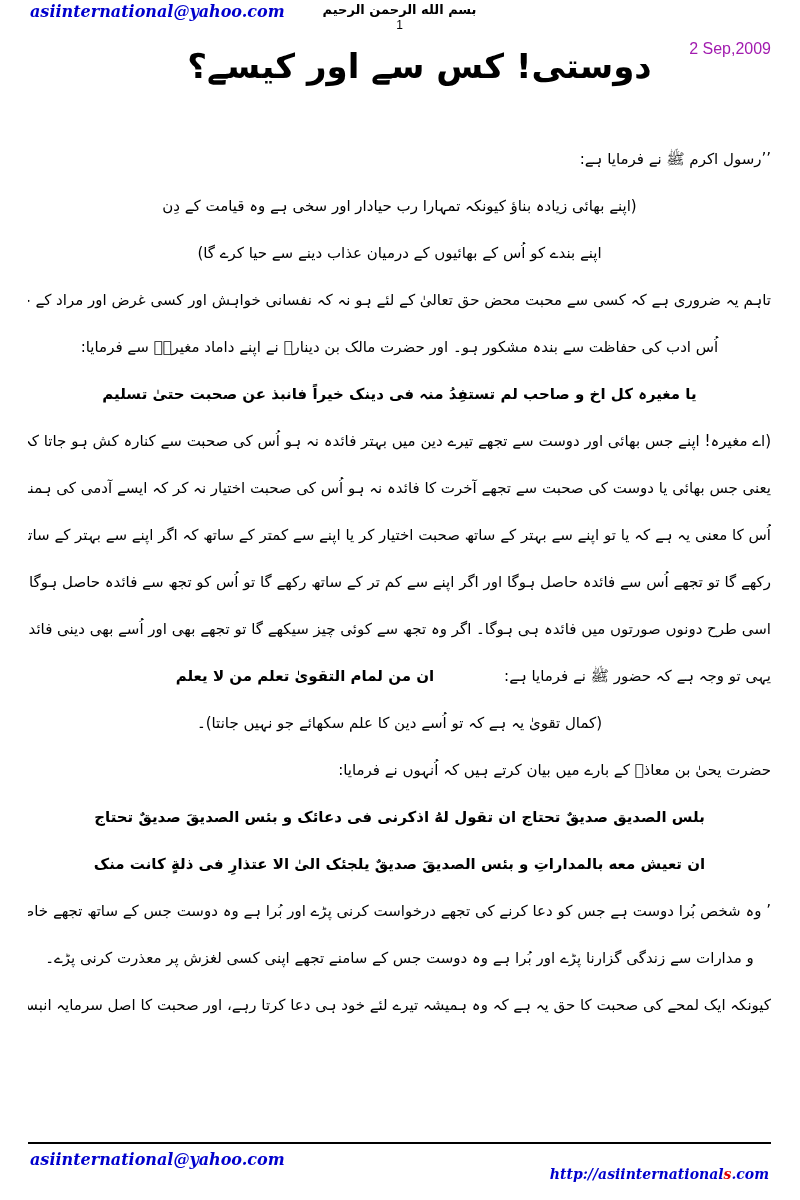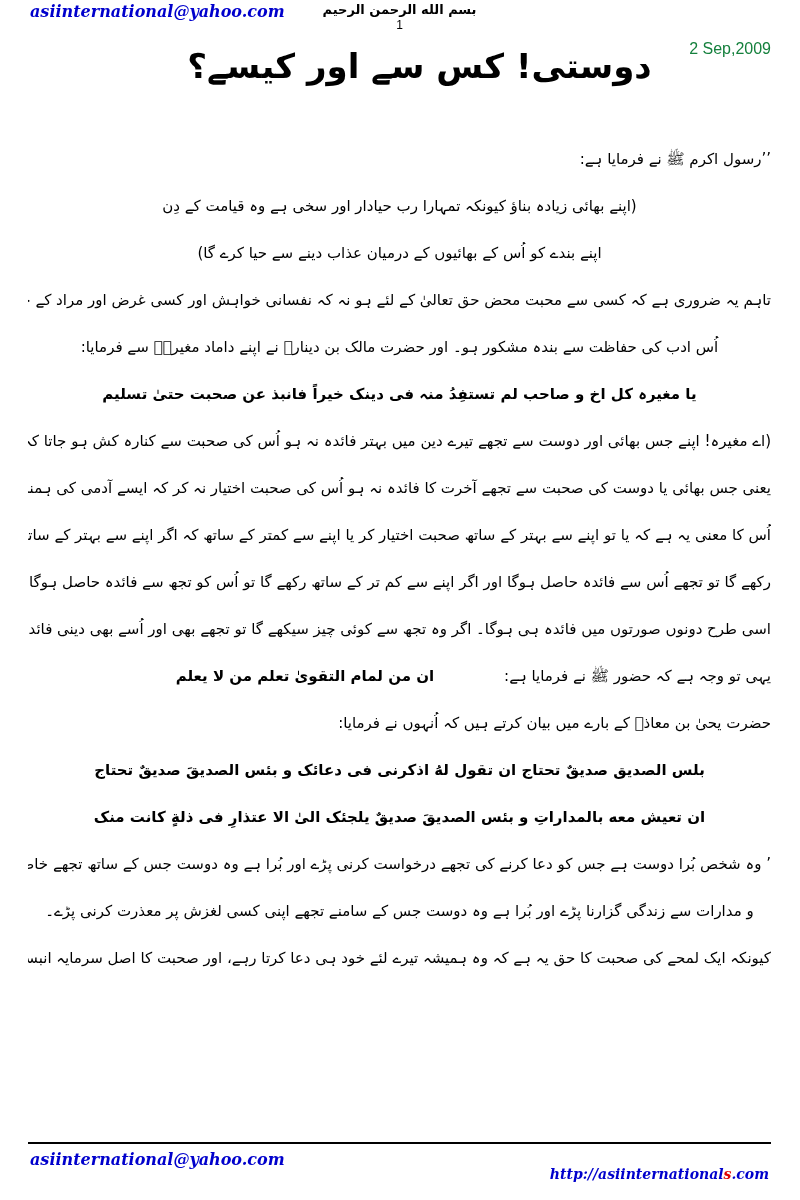--- a/index.html
+++ b/index.html
@@ -19,21 +19,21 @@
   .bismillah{
     position:absolute;left:0;right:0;top:2px;text-align:center;
     font-size:13px;font-weight:bold;direction:rtl;
   }
   .pageno{
     position:absolute;left:0;right:0;top:18px;text-align:center;
     font-size:12px;font-family:"Liberation Sans",sans-serif;
   }
   .hdr-date{
     position:absolute;right:28px;top:40px;
-    font-family:"Liberation Sans",sans-serif;font-size:16px;color:#15803d;
+    font-family:"Liberation Sans",sans-serif;font-size:16px;color:#a21caf;
   }
 
   
   .title{
     position:absolute;left:0;right:0;top:46px;text-align:center;
     direction:rtl;font-size:34px;font-weight:bold;
     font-family:"DejaVu Sans",sans-serif;
     padding-left:40px;
   }
 
@@ -88,20 +88,21 @@
       <div class="bline urdu al-center">اپنے بندے کو اُس کے بھائیوں کے درمیان عذاب دینے سے حیا کرے گا)</div>
       <div class="bline urdu al-justify">تاہم یہ ضروری ہے کہ کسی سے محبت محض حق تعالیٰ کے لئے ہو نہ کہ نفسانی خواہش اور کسی غرض اور مراد کے حصول کے لئے ہوتا کہ</div>
       <div class="bline urdu al-center">اُس ادب کی حفاظت سے بندہ مشکور ہو۔ اور حضرت مالک بن دینارؒ نے اپنے داماد مغیرہؒ سے فرمایا:</div>
       <div class="bline arabic al-center">یا مغیرہ کل اخ و صاحب لم تستفِدُ منہ فی دینک خیراً فانبذ عن صحبت حتیٰ تسلیم</div>
       <div class="bline urdu al-center">(اے مغیرہ! اپنے جس بھائی اور دوست سے تجھے تیرے دین میں بہتر فائدہ نہ ہو اُس کی صحبت سے کنارہ کش ہو جاتا کہ تو سلامت رہے)</div>
       <div class="bline urdu al-justify">یعنی جس بھائی یا دوست کی صحبت سے تجھے آخرت کا فائدہ نہ ہو اُس کی صحبت اختیار نہ کر کہ ایسے آدمی کی ہمنشینی تجھ پر حرام ہے،</div>
       <div class="bline urdu al-justify">اُس کا معنی یہ ہے کہ یا تو اپنے سے بہتر کے ساتھ صحبت اختیار کر یا اپنے سے کمتر کے ساتھ کہ اگر اپنے سے بہتر کے ساتھ صحبت</div>
       <div class="bline urdu al-center">رکھے گا تو تجھے اُس سے فائدہ حاصل ہوگا اور اگر اپنے سے کم تر کے ساتھ رکھے گا تو اُس کو تجھ سے فائدہ حاصل ہوگا۔</div>
       <div class="bline urdu al-justify">اسی طرح دونوں صورتوں میں فائدہ ہی ہوگا۔ اگر وہ تجھ سے کوئی چیز سیکھے گا تو تجھے بھی اور اُسے بھی دینی فائدہ ہوگا</div>
       <div class="bline urdu al-right mixed"><span class="m-urdu">یہی تو وجہ ہے کہ حضور ﷺ نے فرمایا ہے:</span><span class="m-arabic">ان من لمام التقویٰ تعلم من لا یعلم</span></div>
+      <div class="bline urdu al-center">(کمال تقویٰ یہ ہے کہ تو اُسے دین کا علم سکھائے جو نہیں جانتا)۔</div>
       <div class="bline urdu al-right">حضرت یحیٰ بن معاذؒ کے بارے میں بیان کرتے ہیں کہ اُنہوں نے فرمایا:</div>
       <div class="bline arabic al-center">بلس الصدیق صدیقٌ تحتاج ان تقول لهُ اذکرنی فی دعائک و بئس الصدیقَ صدیقٌ تحتاج</div>
       <div class="bline arabic al-center">ان تعیش معه بالمداراتِ و بئس الصدیقَ صدیقٌ یلجئک الیٰ الا عتذارِ فی ذلةٍ کانت منک</div>
       <div class="bline urdu al-justify">’ وہ شخص بُرا دوست ہے جس کو دعا کرنے کی تجھے درخواست کرنی پڑے اور بُرا ہے وہ دوست جس کے ساتھ تجھے خاطر</div>
       <div class="bline urdu al-center">و مدارات سے زندگی گزارنا پڑے اور بُرا ہے وہ دوست جس کے سامنے تجھے اپنی کسی لغزش پر معذرت کرنی پڑے۔</div>
       <div class="bline urdu al-justify">کیونکہ ایک لمحے کی صحبت کا حق یہ ہے کہ وہ ہمیشہ تیرے لئے خود ہی دعا کرتا رہے، اور صحبت کا اصل سرمایہ انبساط و شادمانی ہے نہ کہ</div>
     </div>
 
   <div class="ftr">
     <a class="ftr-email" href="#">asiinternational@yahoo.com</a>

